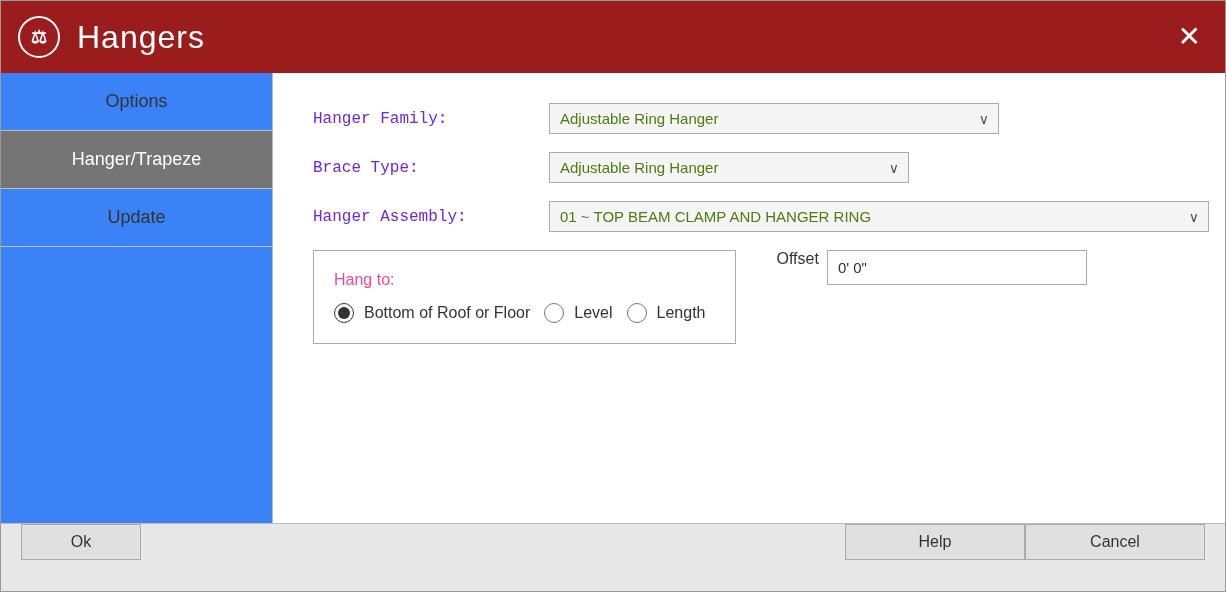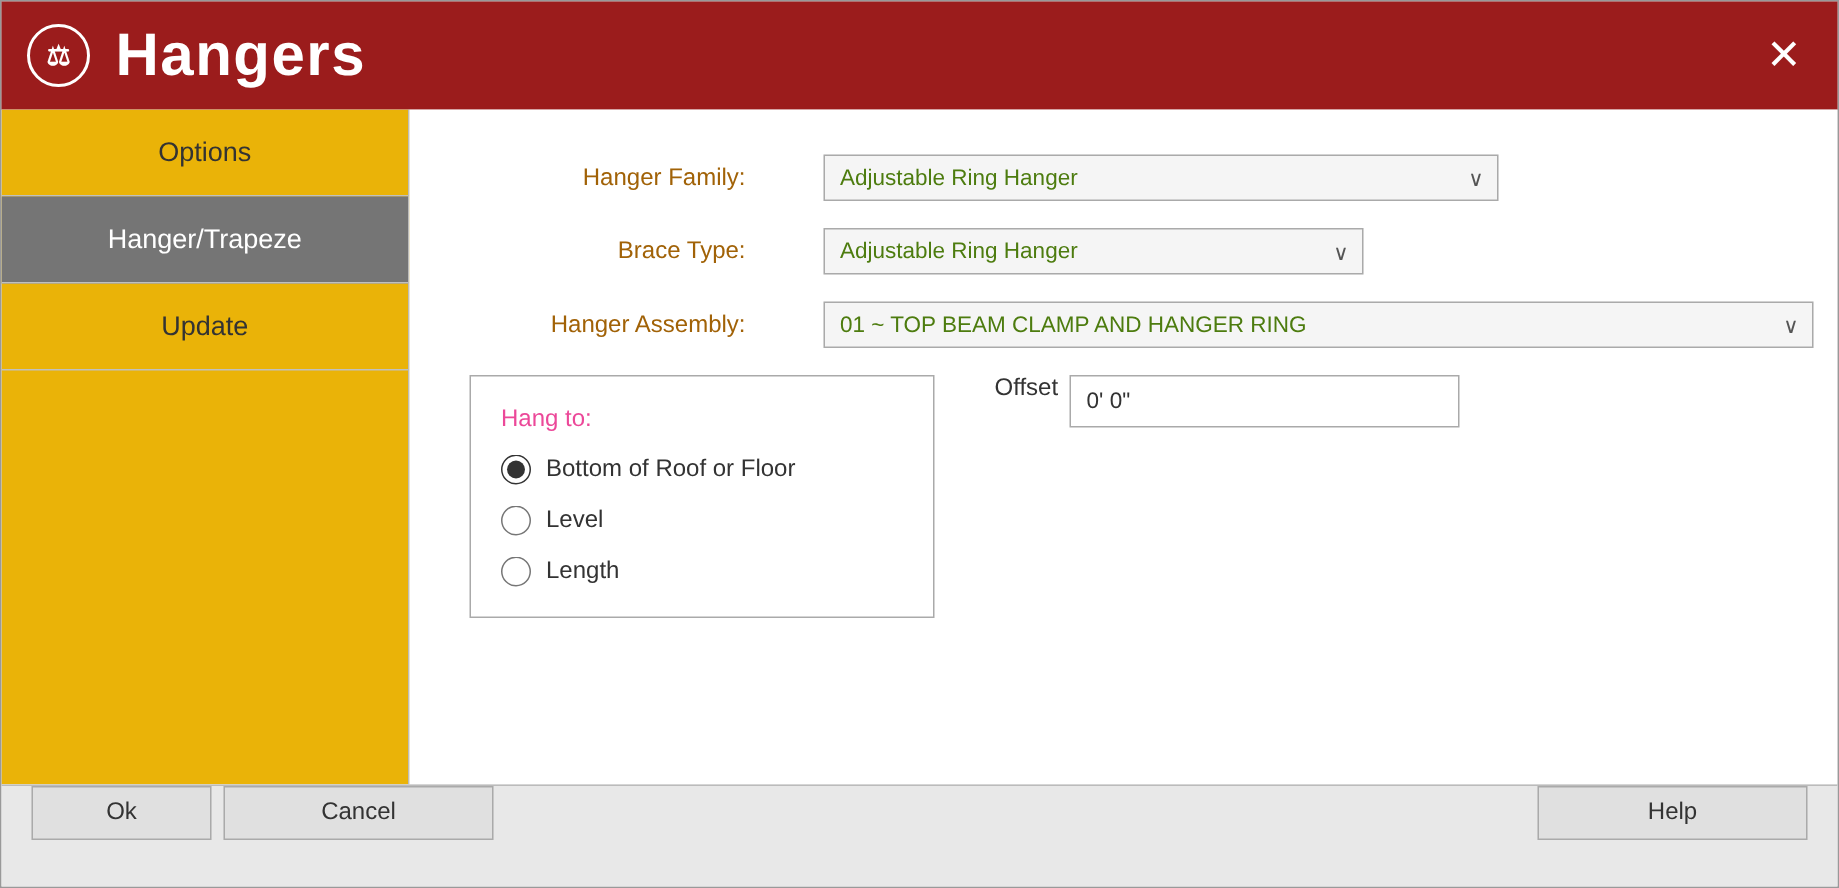--- a/index.html
+++ b/index.html
@@ -34,22 +34,22 @@
     }
 
     .titlebar-logo {
       width: 44px;
       height: 44px;
       margin-right: 16px;
       flex-shrink: 0;
     }
 
     .titlebar-title {
-      font-size: 40px;
-      font-weight: bold;
+      font-size: 32px;
+      font-weight: normal;
       flex: 1;
       letter-spacing: 1px;
     }
 
     .titlebar-close {
       font-size: 28px;
       cursor: pointer;
       color: white;
       background: none;
       border: none;
@@ -60,21 +60,21 @@
     
     .dialog-body {
       display: flex;
       flex: 1;
       overflow: hidden;
     }
 
     
     .sidebar {
       width: 272px;
-      background: #eab308;
+      background: #3b82f6;
       flex-shrink: 0;
       display: flex;
       flex-direction: column;
       border-right: 1px solid #bbb;
     }
 
     .sidebar-item {
       padding: 18px 0;
       text-align: center;
       font-size: 18px;
@@ -98,25 +98,25 @@
 
     
     .form-row {
       display: flex;
       align-items: center;
       margin-bottom: 18px;
     }
 
     .form-label {
       width: 200px;
-      text-align: right;
       padding-right: 16px;
       font-size: 16px;
-      color: #a16207;
-      flex-shrink: 0;
+      color: #6d28d9;
+      flex-shrink: 0;
+      font-family: Liberation Mono, monospace;
     }
 
     .form-select {
       border: 1px solid #aaa;
       background: #f5f5f5;
       font-size: 15px;
       padding: 6px 26px 6px 10px;
       appearance: none;
       -webkit-appearance: none;
       cursor: pointer;
@@ -161,21 +161,21 @@
     }
 
     .hang-to-title {
       font-size: 16px;
       color: #ec4899;
       margin-bottom: 14px;
     }
 
     .radio-group {
       display: flex;
-      flex-direction: column;
+      flex-direction: row;
       gap: 14px;
     }
 
     .radio-item {
       display: flex;
       align-items: center;
       gap: 10px;
       font-size: 16px;
       color: #333;
       cursor: pointer;
@@ -316,16 +316,16 @@
         <div class="offset-section">
           <span class="offset-label">Offset</span>
           <input class="offset-input" type="text" value="0' 0&quot;" style="">
         </div>
       </div>
     </div>
   </div>
 
   <div class="footer">
     <button class="footer-btn btn-ok">Ok</button>
+    <button class="footer-btn btn-help">Help</button>
     <button class="footer-btn btn-cancel">Cancel</button>
-    <button class="footer-btn btn-help">Help</button>
   </div>
 </div>
 
 </body></html>

